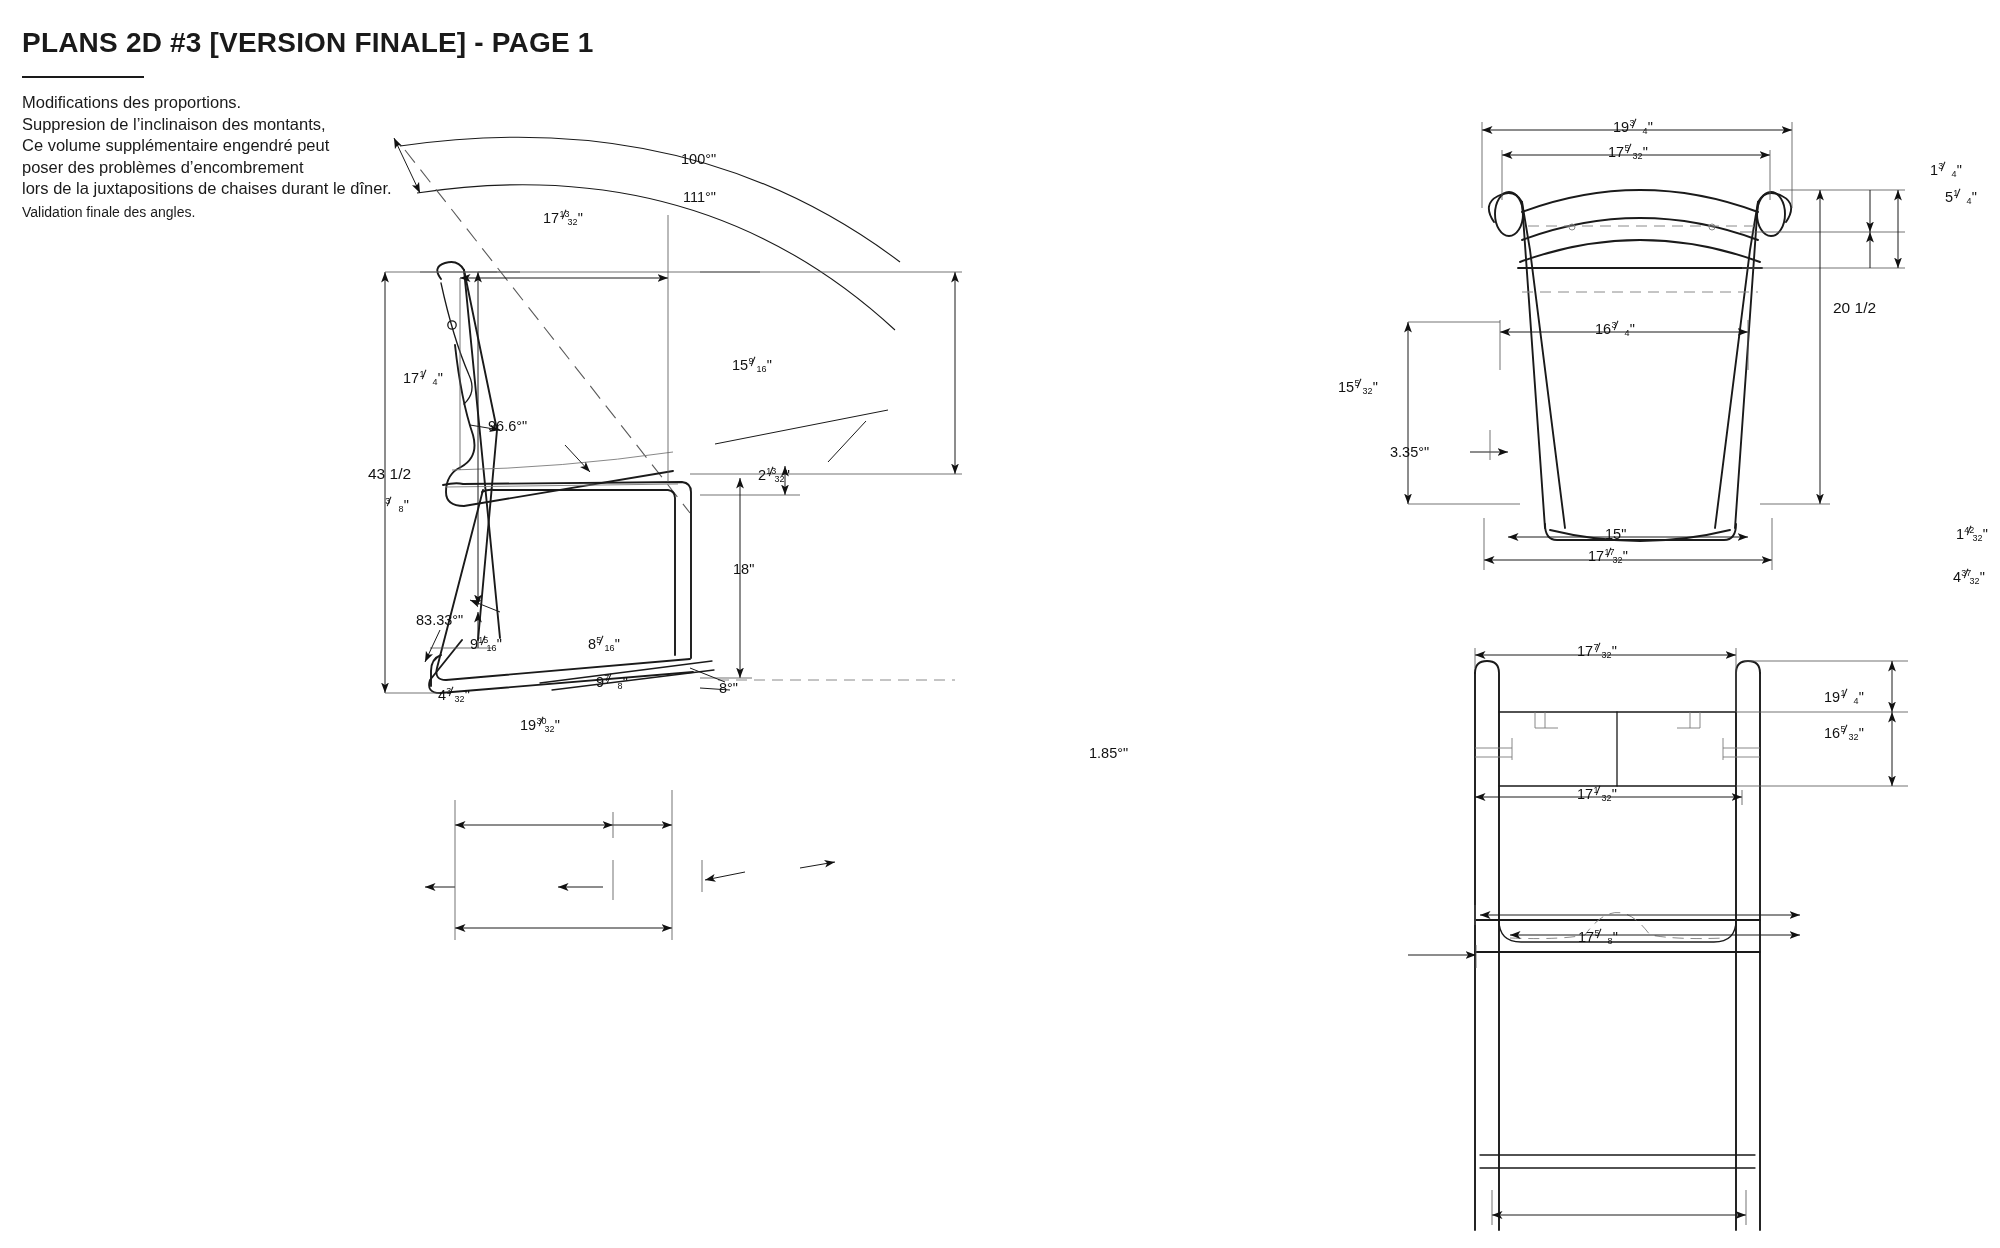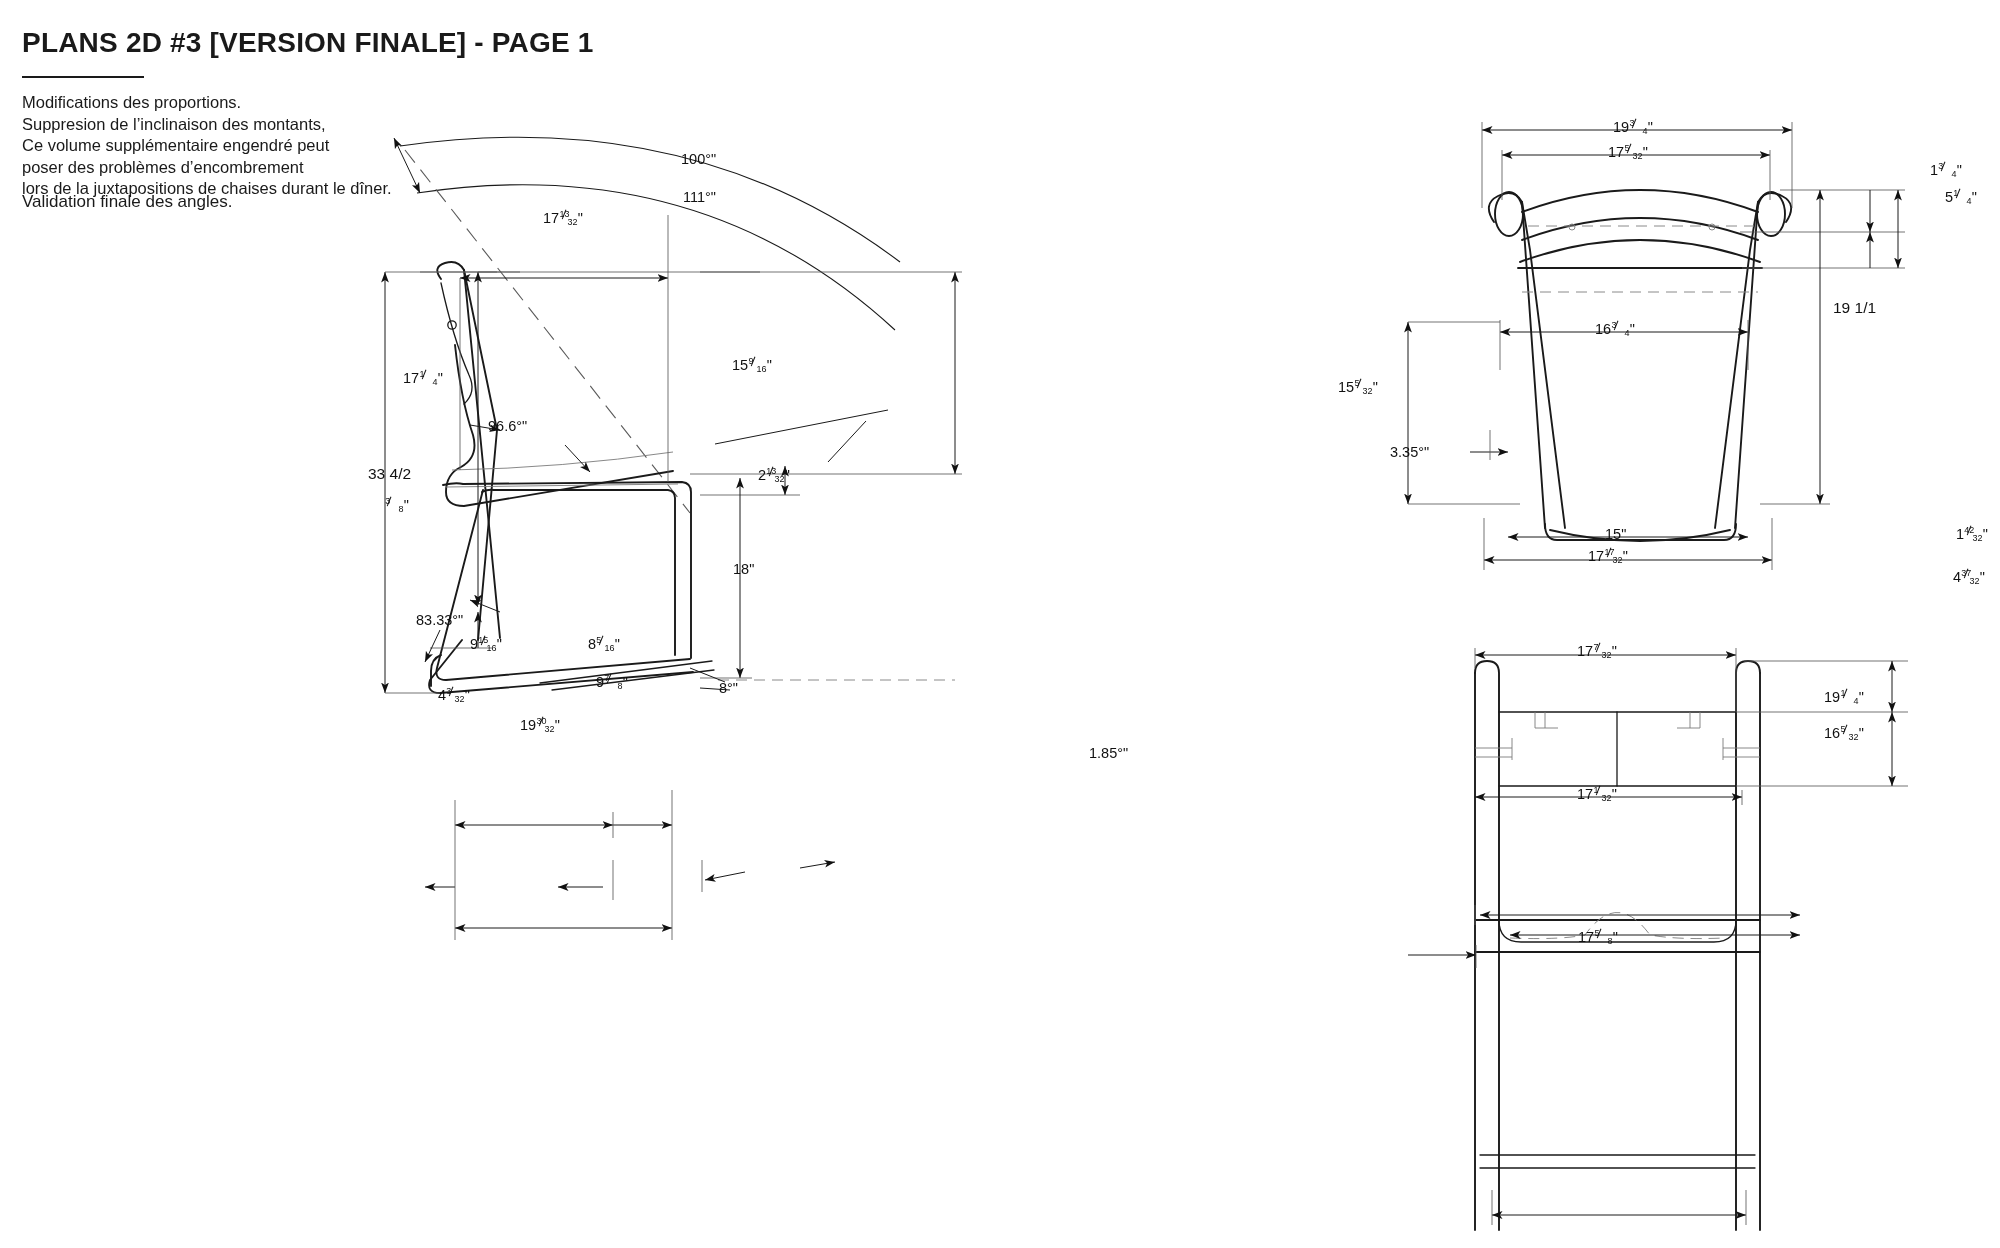--- a/index.html
+++ b/index.html
@@ -4,21 +4,21 @@
 <style>
   html,body{margin:0;padding:0;background:#ffffff;}
   body{width:2000px;height:1248px;position:relative;overflow:hidden;
        font-family:"Liberation Sans","DejaVu Sans",sans-serif;color:#1a1a1a;}
 
   
   #title{position:absolute;left:22px;top:27px;font-size:28px;font-weight:bold;
          letter-spacing:.2px;white-space:nowrap;}
   #title-rule{position:absolute;left:22px;top:76px;width:122px;height:2px;background:#1a1a1a;}
   #notes{position:absolute;left:22px;top:92px;font-size:16.5px;line-height:21.5px;white-space:pre;}
-  #validation{position:absolute;left:22px;top:192px;font-size:17px;white-space:pre;}
+  #validation{position:absolute;left:22px;top:204px;font-size:14px;white-space:pre;}
 
   
   svg.dwg{position:absolute;left:0;top:0;width:2000px;height:1248px;overflow:visible;}
   .ol{fill:none;stroke:#1a1a1a;stroke-width:1.9;stroke-linecap:round;stroke-linejoin:round;}
   .ol2{fill:none;stroke:#1a1a1a;stroke-width:1.3;stroke-linecap:round;stroke-linejoin:round;}
   .thin{fill:none;stroke:#7a7a7a;stroke-width:.9;}
   .ext{fill:none;stroke:#5a5a5a;stroke-width:.85;}
   .dim{fill:none;stroke:#1a1a1a;stroke-width:1.0;}
   .dash{fill:none;stroke:#5a5a5a;stroke-width:1.1;stroke-dasharray:16 9;}
   .dashc{fill:none;stroke:#8a8a8a;stroke-width:1.0;stroke-dasharray:11 7;}
@@ -244,21 +244,21 @@
   </g>
 </svg>
 
 <div class="lbl" style="left:681px;top:152px">100°"</div>
 <div class="lbl" style="left:683px;top:190px">111°"</div>
 
 <div class="lbl" style="left:543px;top:211px"><span>17</span><span class="fr"><i class="n">13</i><s></s><i class="d">32</i></span>"</div>
 
 <div class="lbl" style="left:403px;top:371px"><span>17</span><span class="fr"><i class="n">1</i><s></s><i class="d">4</i></span>"</div>
 
-<div class="lbl big" style="left:368px;top:466px">33 4/2</div>
+<div class="lbl big" style="left:368px;top:466px">43 1/2</div>
 
 <div class="lbl" style="left:385px;top:498px"><span class="fr"><i class="n">3</i><s></s><i class="d">8</i></span>"</div>
 
 <div class="lbl" style="left:488px;top:419px">96.6°"</div>
 <div class="lbl" style="left:416px;top:613px">83.33°"</div>
 
 <div class="lbl" style="left:732px;top:358px"><span>15</span><span class="fr"><i class="n">9</i><s></s><i class="d">16</i></span>"</div>
 
 <div class="lbl" style="left:758px;top:468px"><span>2</span><span class="fr"><i class="n">13</i><s></s><i class="d">32</i></span>"</div>
 
@@ -280,21 +280,21 @@
 <div class="lbl" style="left:1608px;top:145px"><span>17</span><span class="fr"><i class="n">5</i><s></s><i class="d">32</i></span>"</div>
 
 <div class="lbl" style="left:1930px;top:163px"><span>1</span><span class="fr"><i class="n">3</i><s></s><i class="d">4</i></span>"</div>
 
 <div class="lbl" style="left:1945px;top:190px"><span>5</span><span class="fr"><i class="n">1</i><s></s><i class="d">4</i></span>"</div>
 
 <div class="lbl" style="left:1595px;top:322px"><span>16</span><span class="fr"><i class="n">3</i><s></s><i class="d">4</i></span>"</div>
 
 <div class="lbl" style="left:1338px;top:380px"><span>15</span><span class="fr"><i class="n">5</i><s></s><i class="d">32</i></span>"</div>
 
-<div class="lbl big" style="left:1833px;top:300px">19 1/1</div>
+<div class="lbl big" style="left:1833px;top:300px">20 1/2</div>
 <div class="lbl" style="left:1390px;top:445px">3.35°"</div>
 <div class="lbl" style="left:1605px;top:527px">15"</div>
 
 <div class="lbl" style="left:1588px;top:549px"><span>17</span><span class="fr"><i class="n">17</i><s></s><i class="d">32</i></span>"</div>
 
 <div class="lbl" style="left:1577px;top:644px"><span>17</span><span class="fr"><i class="n">7</i><s></s><i class="d">32</i></span>"</div>
 
 <div class="lbl" style="left:1956px;top:527px"><span>1</span><span class="fr"><i class="n">42</i><s></s><i class="d">32</i></span>"</div>
 
 <div class="lbl" style="left:1953px;top:570px"><span>4</span><span class="fr"><i class="n">37</i><s></s><i class="d">32</i></span>"</div>

